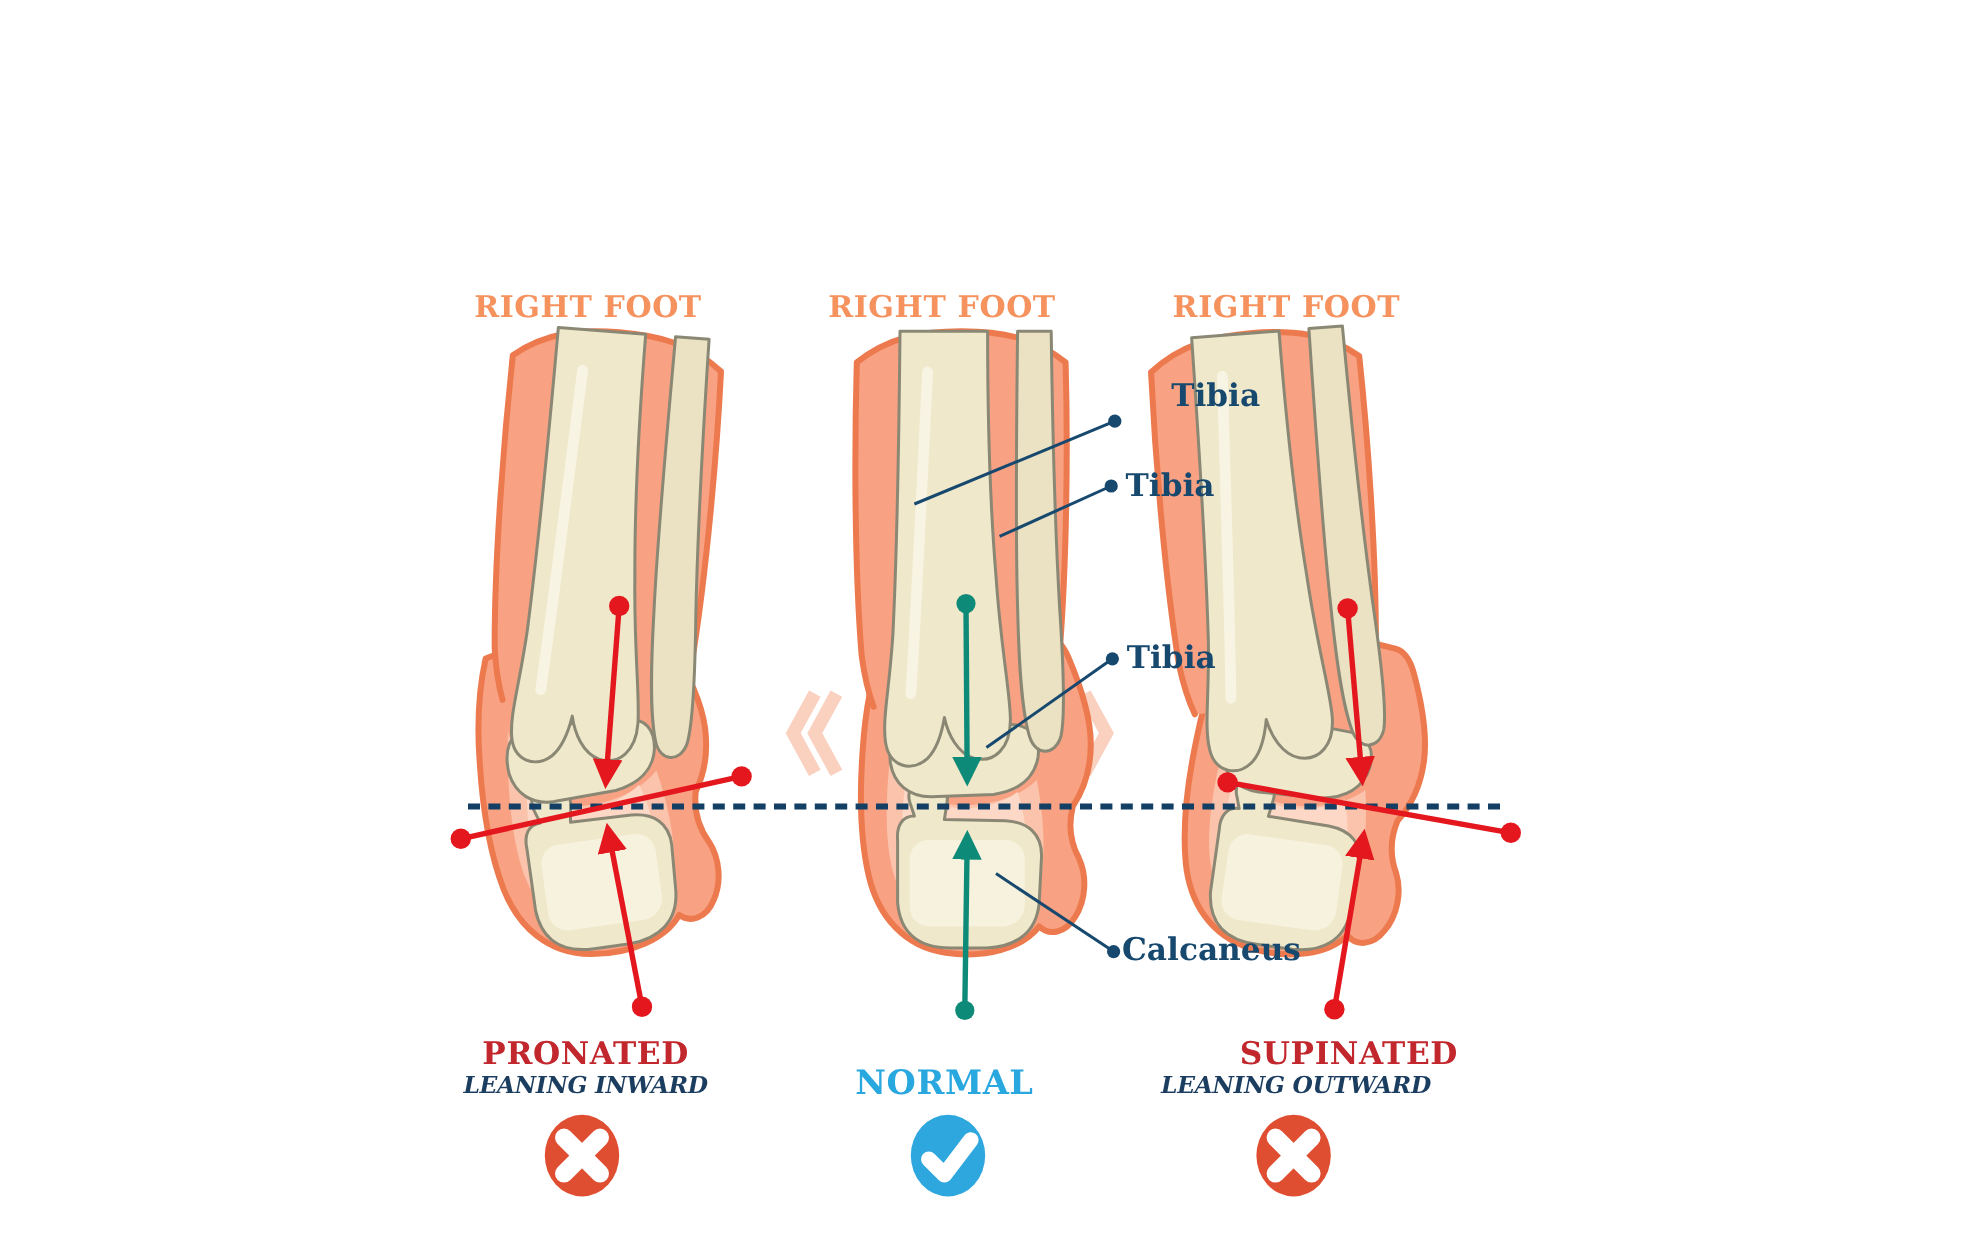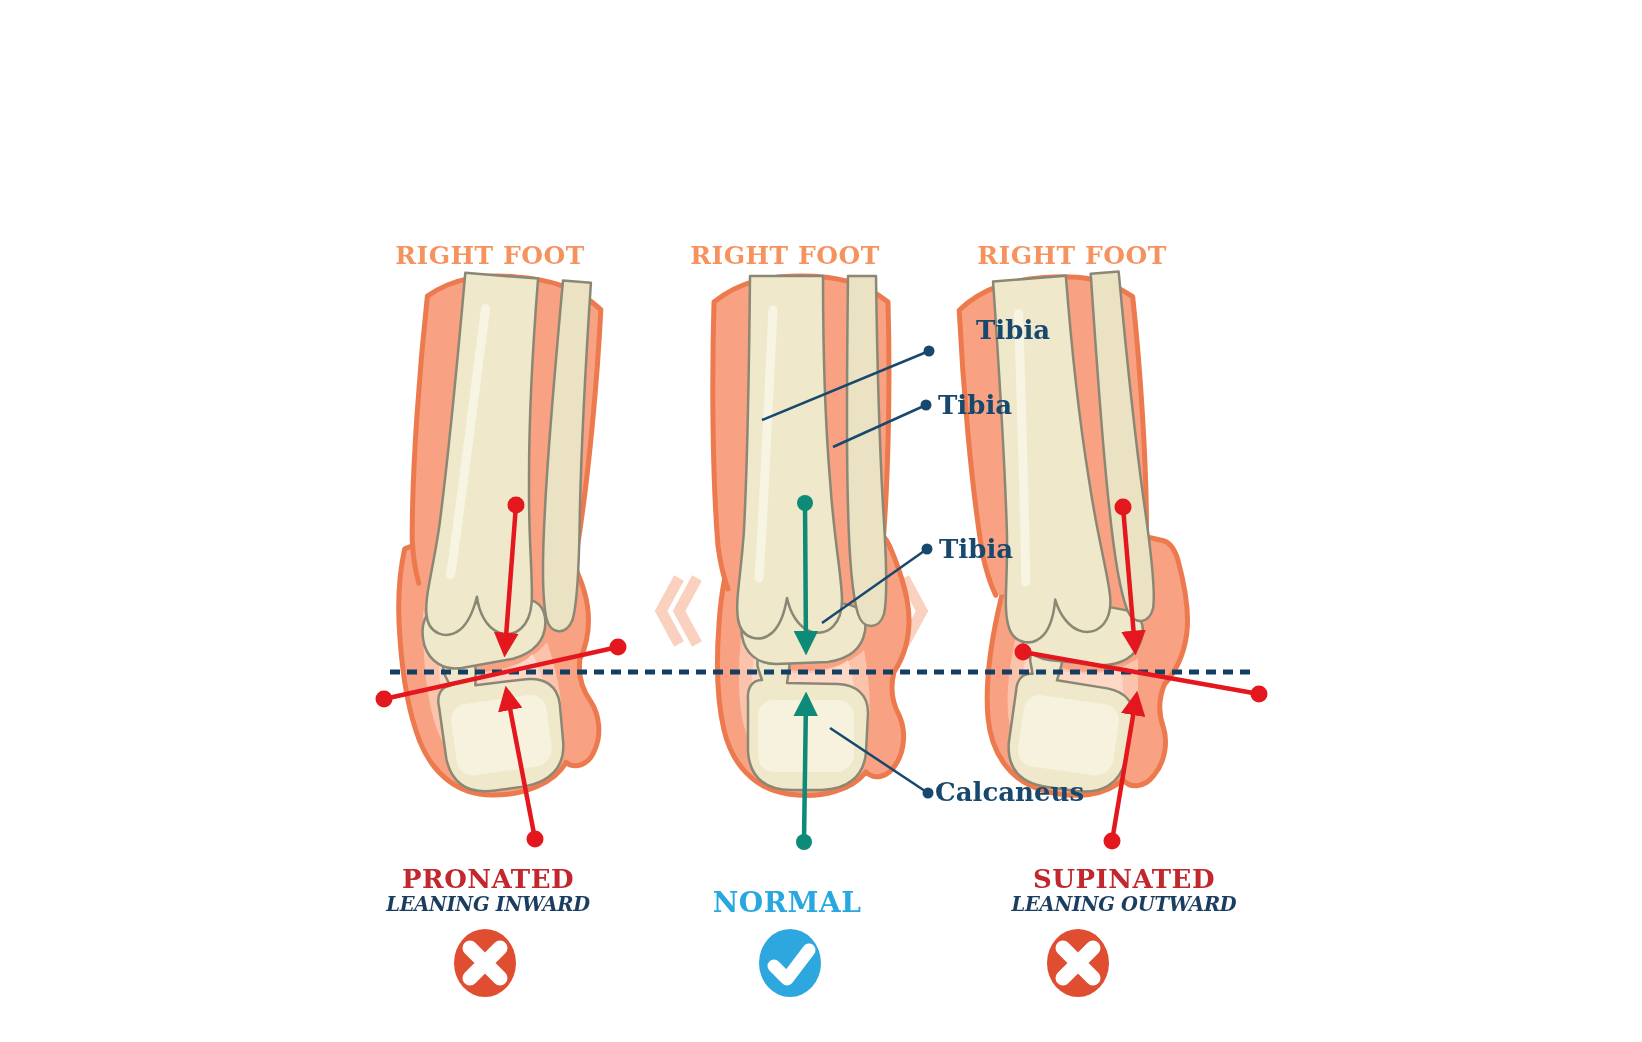--- a/index.html
+++ b/index.html
@@ -204,15 +204,15 @@
 
   <div class="t bone-label vmid" style="left:941px;top:330px;margin-left:35px;">Tibia</div>
   <div class="t bone-label vmid" style="left:938px;top:405px;">Tibia</div>
   <div class="t bone-label vmid" style="left:939px;top:549px;">Tibia</div>
   <div class="t bone-label vmid" style="left:935px;top:792px;">Calcaneus</div>
 
   <div class="t cond-red center" style="left:488px;top:864px;">PRONATED</div>
   <div class="t detail center" style="left:488px;top:893px;">LEANING INWARD</div>
   <div class="t cond-blue center" style="left:787px;top:886px;">NORMAL</div>
   <div class="t cond-red center" style="left:1124px;top:864px;">SUPINATED</div>
-  <div class="t detail center" style="left:1080px;top:893px;margin-left:44px;">LEANING OUTWARD</div>
+  <div class="t detail center" style="left:1080px;top:893px;">LEANING OUTWARD</div>
 
 </div>
 
 </body></html>

